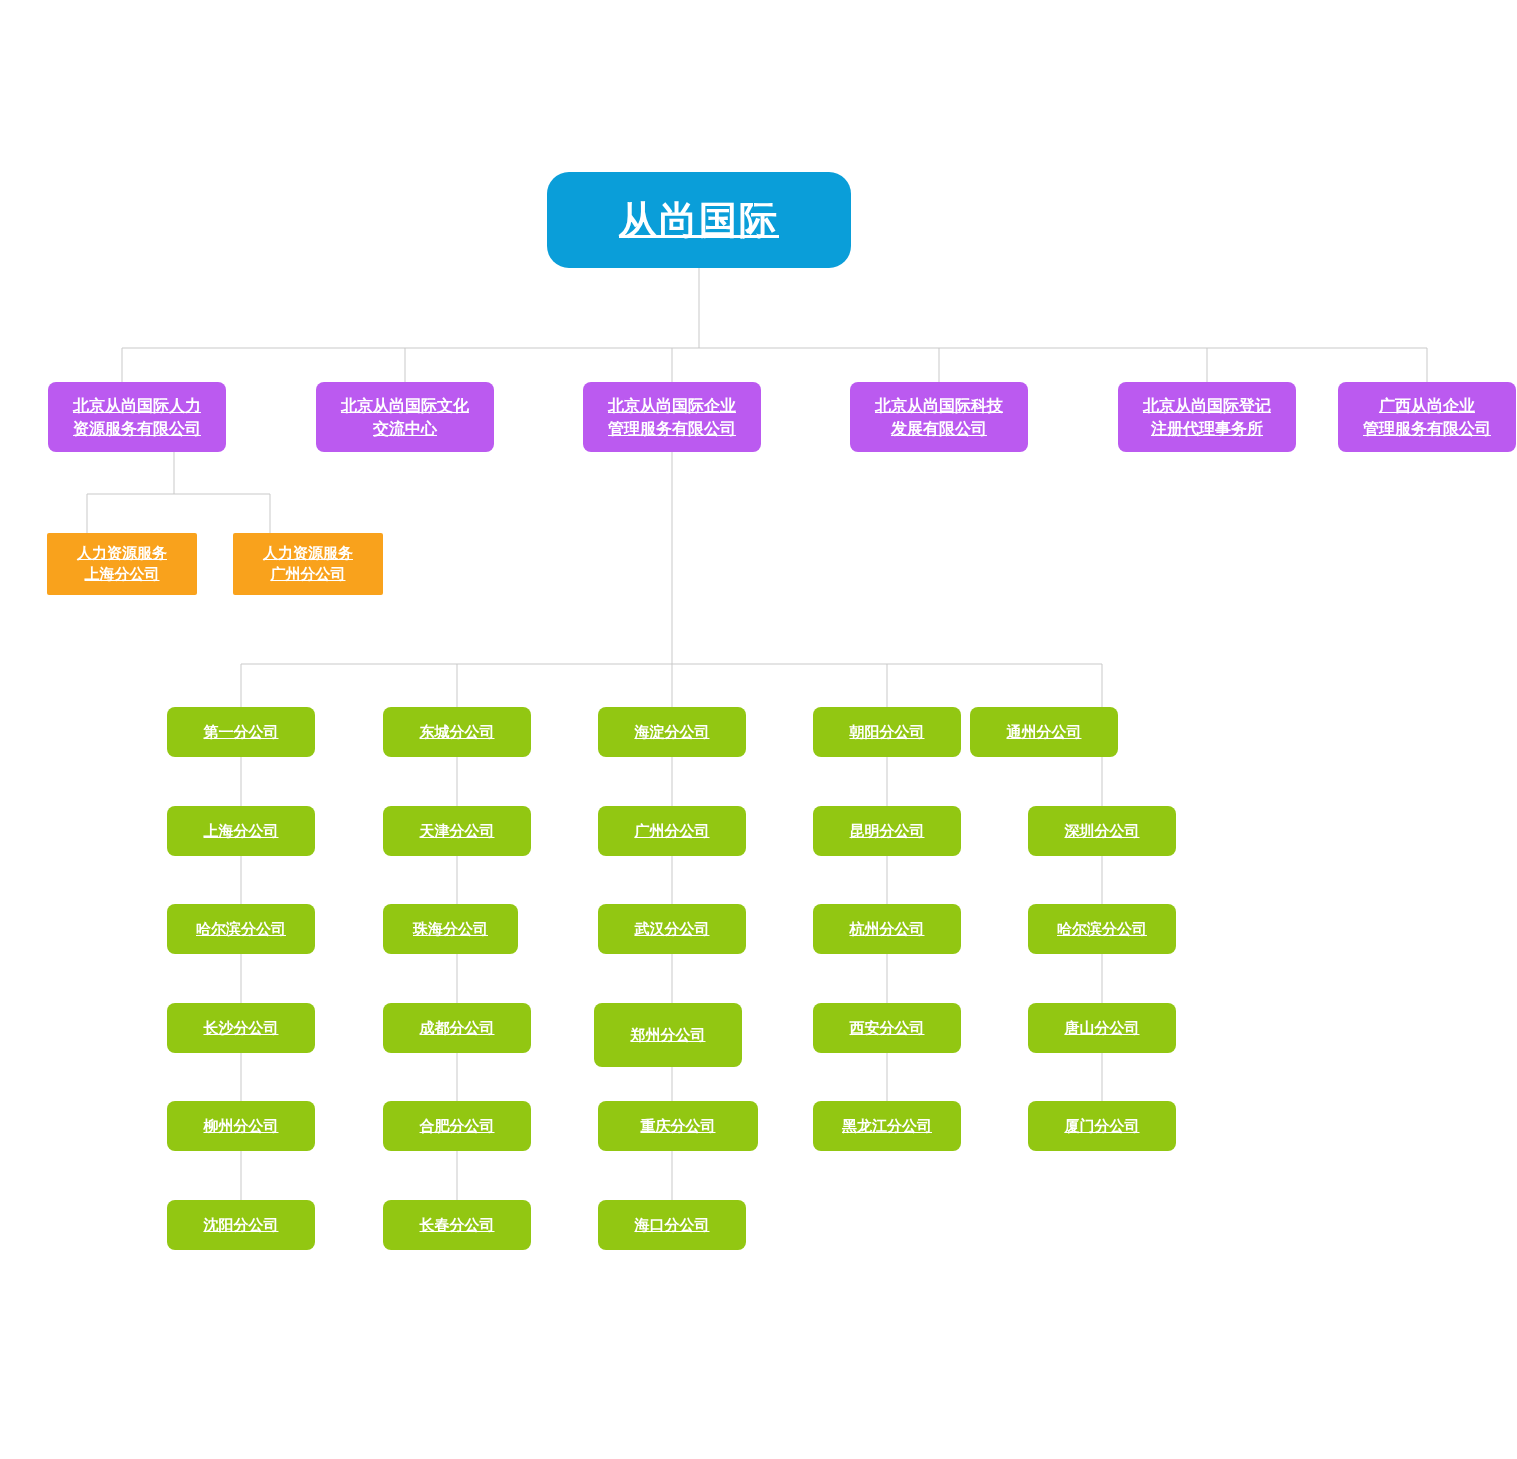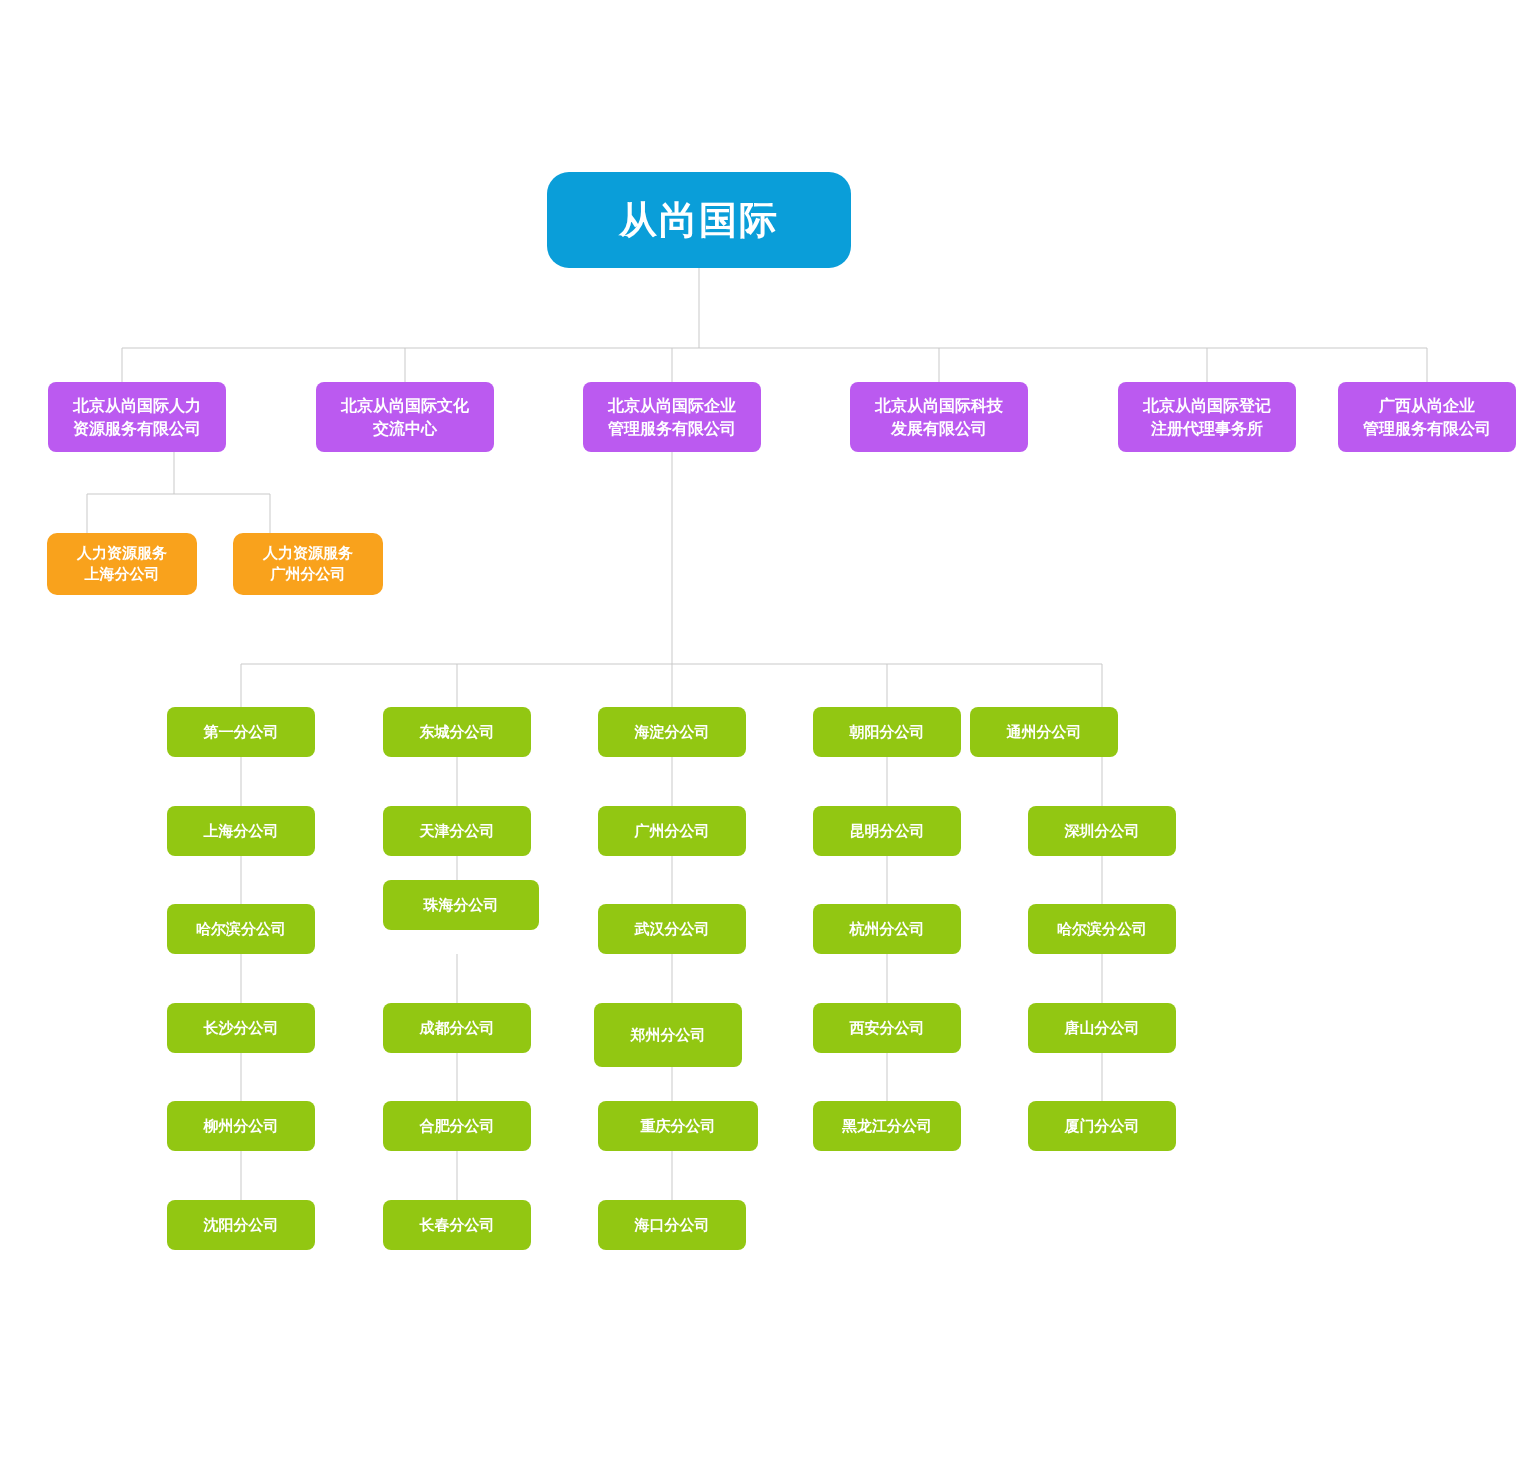--- a/index.html
+++ b/index.html
@@ -23,40 +23,41 @@
   }
   .node {
     position: absolute;
     display: flex;
     align-items: center;
     justify-content: center;
     text-align: center;
     color: #ffffff;
     font-weight: bold;
     box-sizing: border-box;
+    text-decoration: underline;
   }
   .node .lbl {
     white-space: pre-line;
     display: block;
   }
   .node.root {
     background: #0a9ed9;
     border-radius: 22px;
     font-size: 38px;
     letter-spacing: 2px;
   }
   .node.purple {
     background: #bb5af0;
     border-radius: 8px;
     font-size: 16px;
     line-height: 23px;
   }
   .node.orange {
     background: #f9a21c;
-    border-radius: 10px;
+    border-radius: 2px;
     font-size: 15px;
     line-height: 21px;
   }
   .node.green {
     background: #92c712;
     border-radius: 8px;
     font-size: 15px;
     line-height: 20px;
   }
 </style>
@@ -140,21 +141,21 @@
   <div class="node green" style="left:167px;top:1200px;width:148px;height:50px">
     <span class="lbl">沈阳分公司</span>
     </div>
 
   <div class="node green" style="left:383px;top:707px;width:148px;height:50px">
     <span class="lbl">东城分公司</span>
     </div>
   <div class="node green" style="left:383px;top:806px;width:148px;height:50px">
     <span class="lbl">天津分公司</span>
     </div>
-  <div class="node green" style="left:383px;top:880px;width:156px;height:50px">
+  <div class="node green" style="left:383px;top:904px;width:135px;height:50px">
     <span class="lbl">珠海分公司</span>
     </div>
   <div class="node green" style="left:383px;top:1003px;width:148px;height:50px">
     <span class="lbl">成都分公司</span>
     </div>
   <div class="node green" style="left:383px;top:1101px;width:148px;height:50px">
     <span class="lbl">合肥分公司</span>
     </div>
   <div class="node green" style="left:383px;top:1200px;width:148px;height:50px">
     <span class="lbl">长春分公司</span>

